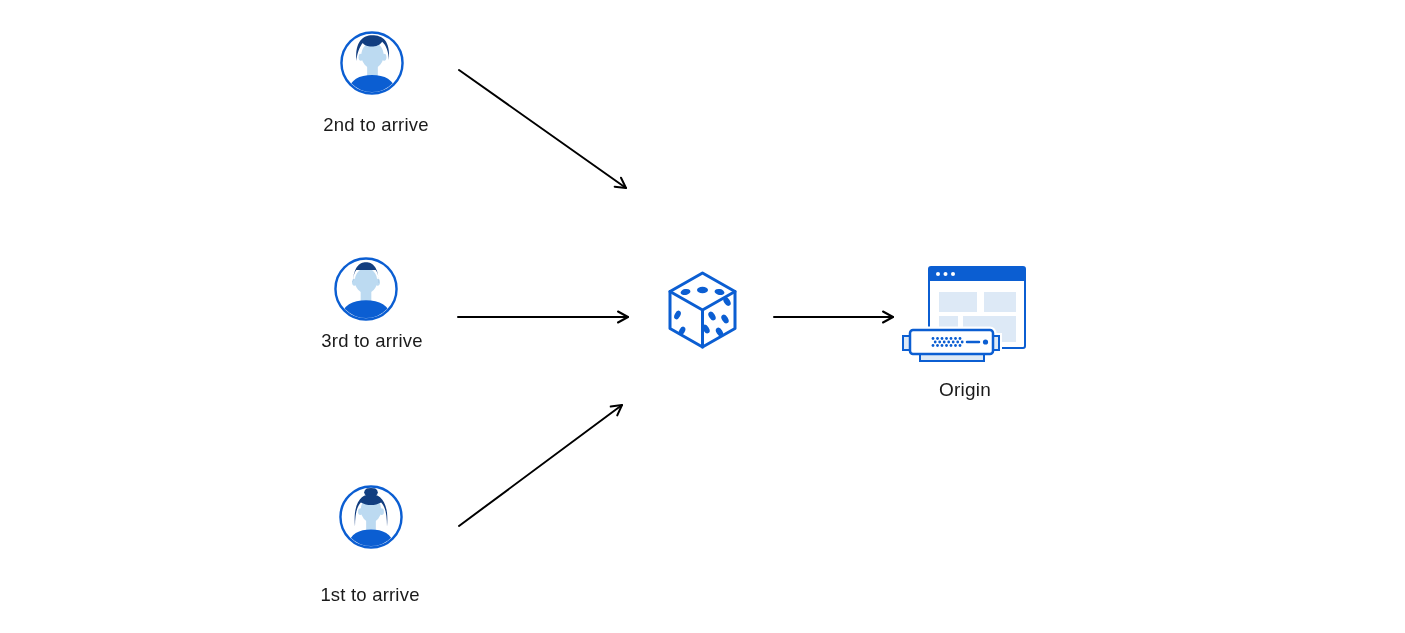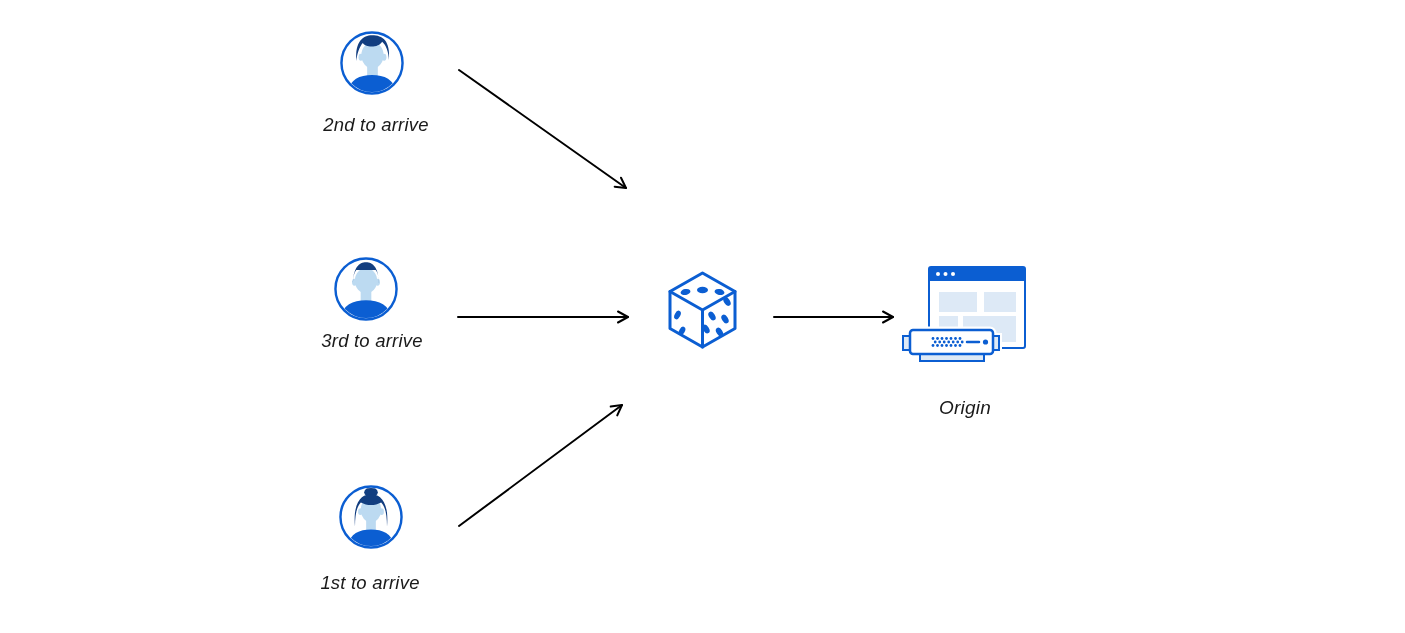--- a/index.html
+++ b/index.html
@@ -7,21 +7,20 @@
     padding: 0;
     background: #ffffff;
     font-family: "Liberation Sans", sans-serif;
   }
   .canvas {
     position: relative;
     width: 1405px;
     height: 633px;
     background: #ffffff;
     overflow: hidden;
-    font-style: italic;
   }
   .abs { position: absolute; }
   .node-label {
     position: absolute;
     transform: translateX(-50%);
     white-space: nowrap;
     font-size: 18.5px;
     line-height: 22px;
     color: #1a1a1a;
     letter-spacing: 0.2px;
@@ -105,21 +104,21 @@
         <rect x="28" y="35" width="10" height="12" fill="#bcdaf1"></rect>
         <path d="M8,66 C10,51 20,46 33,46 C46,46 56,51 58,66 Z" fill="#0b5ed2"></path>
         <ellipse cx="33" cy="7.5" rx="7" ry="5.2" fill="#123e80"></ellipse>
         <ellipse cx="22" cy="27.5" rx="2.3" ry="3.4" fill="#bcdaf1"></ellipse>
         <ellipse cx="44" cy="27.5" rx="2.3" ry="3.4" fill="#bcdaf1"></ellipse>
         <ellipse cx="33" cy="25.5" rx="10.5" ry="13" fill="#bcdaf1"></ellipse>
         <path d="M16.5,43 C14,15 25,9.5 33,9.5 C41,9.5 52,15 49.5,43 C49.5,30 47.5,22 43.5,18 C37,21.5 29,21.5 22.5,18 C18.5,22 16.5,30 16.5,43 Z" fill="#123e80"></path>
       </g>
     </svg>
   </div>
-  <div class="node-label" style="left:370px; top:572px;">1st to arrive</div>
+  <div class="node-label" style="left:370px; top:584px;">1st to arrive</div>
 
   <div class="abs" style="left:666px; top:270px;">
     <svg width="73" height="82" viewBox="0 0 73 82">
       <path d="M36.5,3 L69,21.5 L69,58.5 L36.5,77 L4,58.5 L4,21.5 Z" fill="#ffffff" stroke="#0b5ed2" stroke-width="3" stroke-linejoin="round"></path>
       <path d="M4,21.5 L36.5,40 L69,21.5 M36.5,40 L36.5,77" fill="none" stroke="#0b5ed2" stroke-width="3" stroke-linejoin="round" stroke-linecap="round"></path>
 
       <ellipse cx="19.5" cy="22" rx="5" ry="3" fill="#0b5ed2" transform="rotate(-12 19.5 22)"></ellipse>
       <ellipse cx="36.5" cy="20" rx="5.5" ry="3.2" fill="#0b5ed2"></ellipse>
       <ellipse cx="53.5" cy="22" rx="5" ry="3" fill="#0b5ed2" transform="rotate(12 53.5 22)"></ellipse>
 
@@ -182,15 +181,15 @@
             <circle cx="48.5" cy="83.5" r="1.4"></circle>
             <circle cx="53" cy="83.5" r="1.4"></circle>
             <circle cx="57.5" cy="83.5" r="1.4"></circle>
             <circle cx="62" cy="83.5" r="1.4"></circle>
         </g>
         <line x1="69" y1="80" x2="81" y2="80" stroke="#0b5ed2" stroke-width="2.5" stroke-linecap="round"></line>
         <circle cx="87.5" cy="80" r="2.6" fill="#0b5ed2"></circle>
       </g>
     </svg>
   </div>
-  <div class="node-label origin-label" style="left:965px; top:397px;">Origin</div>
+  <div class="node-label origin-label" style="left:965px; top:379px;">Origin</div>
 
 </div>
 
 </body></html>

